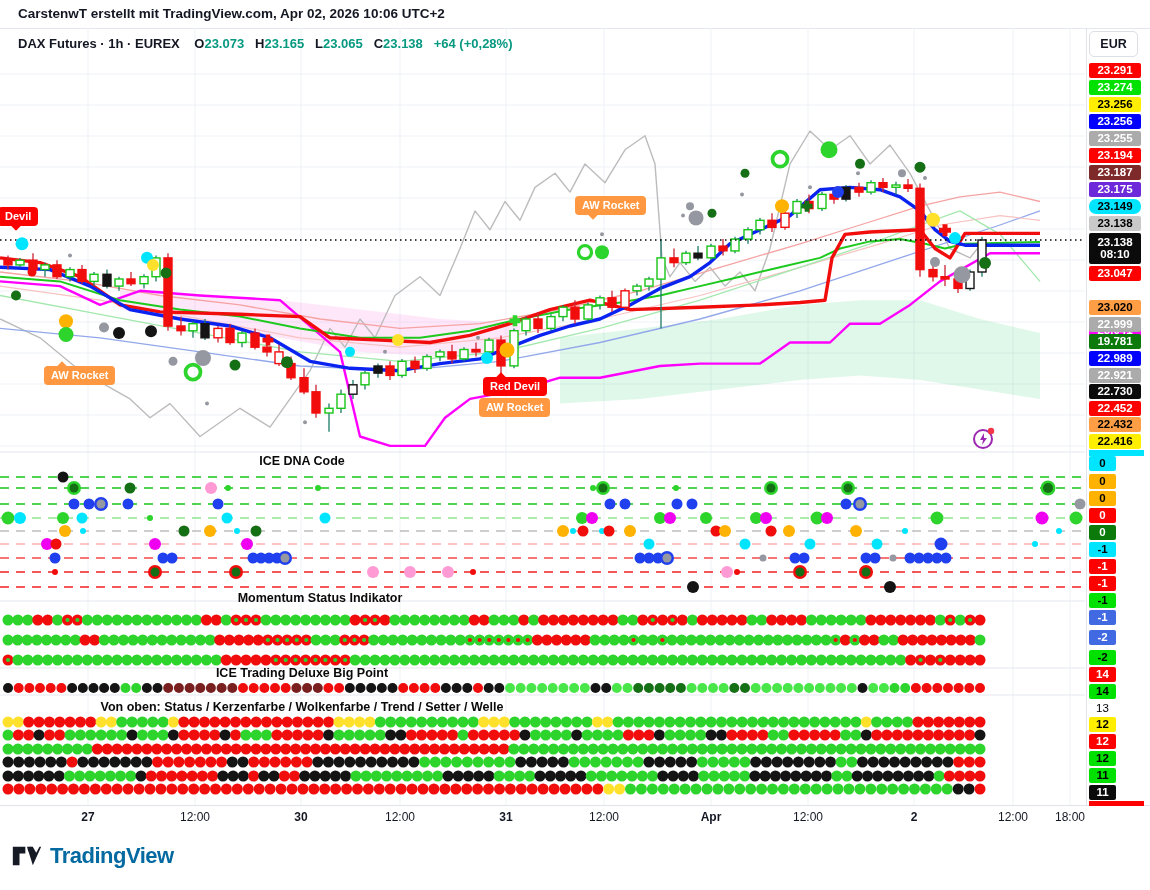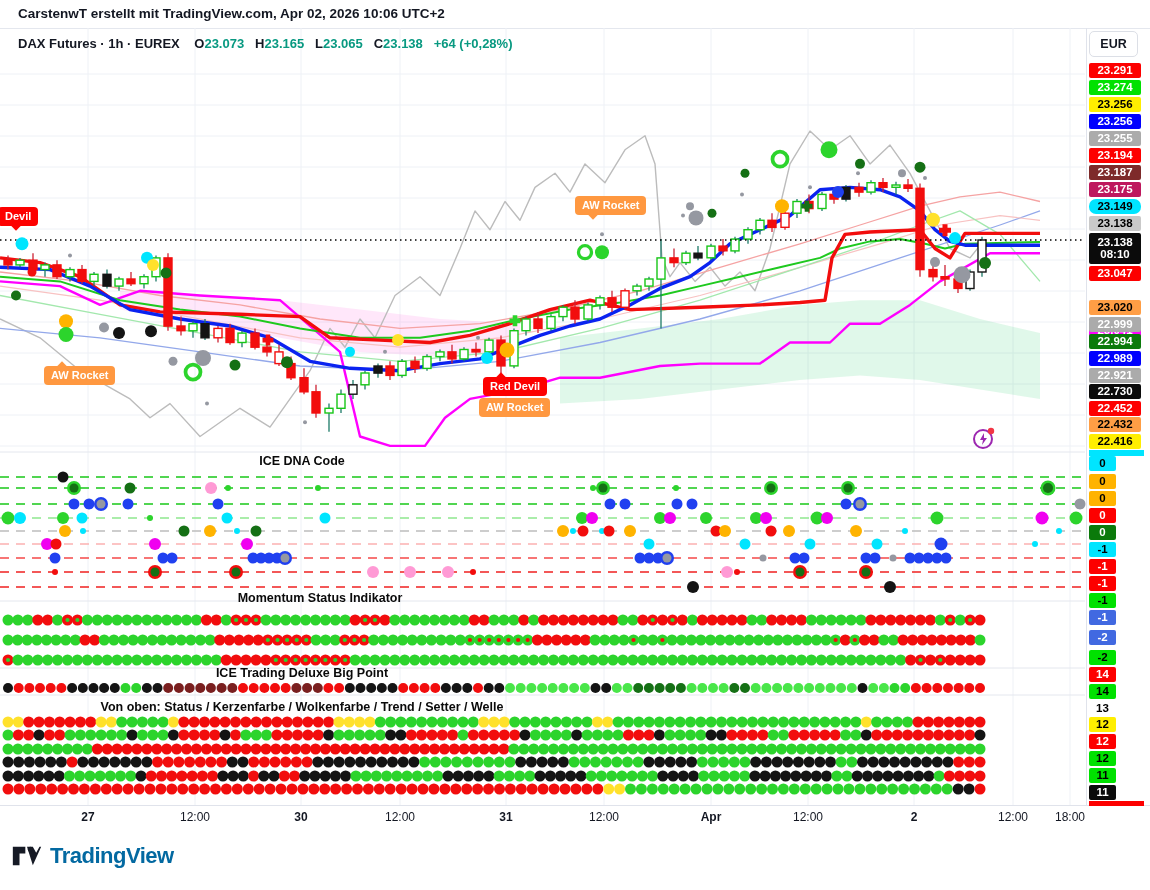--- a/index.html
+++ b/index.html
@@ -1462,50 +1462,50 @@
   <div class="abs" id="eur-btn">EUR</div>
   <div class="abs" id="scale-divider"></div>
   <div id="price-scale">
       <div class="pl " style="top: 63px; background: rgb(253, 0, 0); color: rgb(255, 255, 255);">23.291</div>
       <div class="pl " style="top: 80px; background: rgb(0, 225, 0); color: rgb(255, 255, 255);">23.274</div>
       <div class="pl " style="top: 97px; background: rgb(255, 238, 0); color: rgb(0, 0, 0);">23.256</div>
       <div class="pl " style="top: 114px; background: rgb(0, 0, 255); color: rgb(255, 255, 255);">23.256</div>
       <div class="pl " style="top: 131px; background: rgb(171, 171, 171); color: rgb(255, 255, 255);">23.255</div>
       <div class="pl " style="top: 148px; background: rgb(253, 0, 0); color: rgb(255, 255, 255);">23.194</div>
       <div class="pl " style="top: 165px; background: rgb(126, 42, 42); color: rgb(255, 255, 255);">23.187</div>
-      <div class="pl " style="top: 182px; background: #be185d; color: rgb(255, 255, 255);">23.175</div>
+      <div class="pl " style="top: 182px; background: #6d28d9; color: rgb(255, 255, 255);">23.175</div>
       <div class="pl " style="top: 199px; background: rgb(0, 229, 255); color: rgb(0, 0, 0); border-radius: 7px;">23.149</div>
       <div class="pl " style="top: 216px; background: rgb(201, 201, 201); color: rgb(0, 0, 0);">23.138</div>
       <div class="pl  twoline" style="top: 233px; background: rgb(11, 11, 11); color: rgb(255, 255, 255);">23.138<span>08:10</span></div>
       <div class="pl " style="top: 266px; background: rgb(253, 0, 0); color: rgb(255, 255, 255);">23.047</div>
       <div class="pl " style="top: 283px; background: rgb(255, 0, 255); color: rgb(255, 255, 255); margin-top: 40px;">23.041</div>
       <div class="pl " style="top: 300px; background: rgb(255, 158, 69); color: rgb(0, 0, 0);">23.020</div>
       <div class="pl " style="top: 317px; background: rgb(171, 171, 171); color: rgb(255, 255, 255);">22.999</div>
-      <div class="pl " style="top: 334px; background: rgb(11, 122, 11); color: rgb(255, 255, 255);">22.994</div>
+      <div class="pl " style="top: 334px; background: rgb(11, 122, 11); color: rgb(255, 255, 255);">19.781</div>
       <div class="pl " style="top: 351px; background: rgb(0, 0, 255); color: rgb(255, 255, 255);">22.989</div>
       <div class="pl " style="top: 368px; background: rgb(171, 171, 171); color: rgb(255, 255, 255);">22.921</div>
       <div class="pl " style="top: 384px; background: rgb(11, 11, 11); color: rgb(255, 255, 255);">22.730</div>
       <div class="pl " style="top: 401px; background: rgb(253, 0, 0); color: rgb(255, 255, 255);">22.452</div>
       <div class="pl " style="top: 417px; background: rgb(255, 158, 69); color: rgb(0, 0, 0);">22.432</div>
       <div class="pl " style="top: 434px; background: rgb(255, 238, 0); color: rgb(0, 0, 0);">22.416</div>
       <div class="pl sub" style="top: 456px; background: rgb(0, 229, 255); color: rgb(0, 0, 0);">0</div>
       <div class="pl sub" style="top: 474px; background: rgb(255, 179, 0); color: rgb(0, 0, 0);">0</div>
       <div class="pl sub" style="top: 491px; background: rgb(255, 179, 0); color: rgb(0, 0, 0);">0</div>
       <div class="pl sub" style="top: 508px; background: rgb(253, 0, 0); color: rgb(255, 255, 255);">0</div>
       <div class="pl sub" style="top: 525px; background: rgb(11, 122, 11); color: rgb(255, 255, 255);">0</div>
       <div class="pl sub" style="top: 542px; background: rgb(0, 229, 255); color: rgb(0, 0, 0);">-1</div>
       <div class="pl sub" style="top: 559px; background: rgb(253, 0, 0); color: rgb(255, 255, 255);">-1</div>
       <div class="pl sub" style="top: 576px; background: rgb(253, 0, 0); color: rgb(255, 255, 255);">-1</div>
       <div class="pl sub" style="top: 593px; background: rgb(0, 225, 0); color: rgb(0, 0, 0);">-1</div>
       <div class="pl sub" style="top: 610px; background: rgb(65, 105, 225); color: rgb(255, 255, 255);">-1</div>
       <div class="pl sub" style="top: 630px; background: rgb(65, 105, 225); color: rgb(255, 255, 255);">-2</div>
       <div class="pl sub" style="top: 650px; background: rgb(0, 225, 0); color: rgb(0, 0, 0);">-2</div>
       <div class="pl sub" style="top: 667px; background: rgb(253, 0, 0); color: rgb(255, 255, 255);">14</div>
       <div class="pl sub" style="top: 684px; background: rgb(0, 225, 0); color: rgb(0, 0, 0);">14</div>
-      <div class="pl sub" style="top: 701px; background: transparent; color: rgb(0, 0, 0); font-weight: 700;">13</div>
+      <div class="pl sub" style="top: 701px; background: transparent; color: rgb(0, 0, 0); font-weight: 400;">13</div>
       <div class="pl sub" style="top: 717px; background: rgb(255, 238, 0); color: rgb(0, 0, 0);">12</div>
       <div class="pl sub" style="top: 734px; background: rgb(253, 0, 0); color: rgb(255, 255, 255);">12</div>
       <div class="pl sub" style="top: 751px; background: rgb(0, 225, 0); color: rgb(0, 0, 0);">12</div>
       <div class="pl sub" style="top: 768px; background: rgb(0, 225, 0); color: rgb(0, 0, 0);">11</div>
       <div class="pl sub" style="top: 785px; background: rgb(11, 11, 11); color: rgb(255, 255, 255);">11</div>
       <div class="strip" style="top: 450px; width: 55px; height: 6px; background: rgb(0, 229, 255);"></div>
       <div class="strip" style="top: 801px; width: 55px; height: 5px; background: rgb(253, 0, 0);"></div>
     </div>
   <div class="abs" id="axis-border"></div>
   <div id="time-axis">

